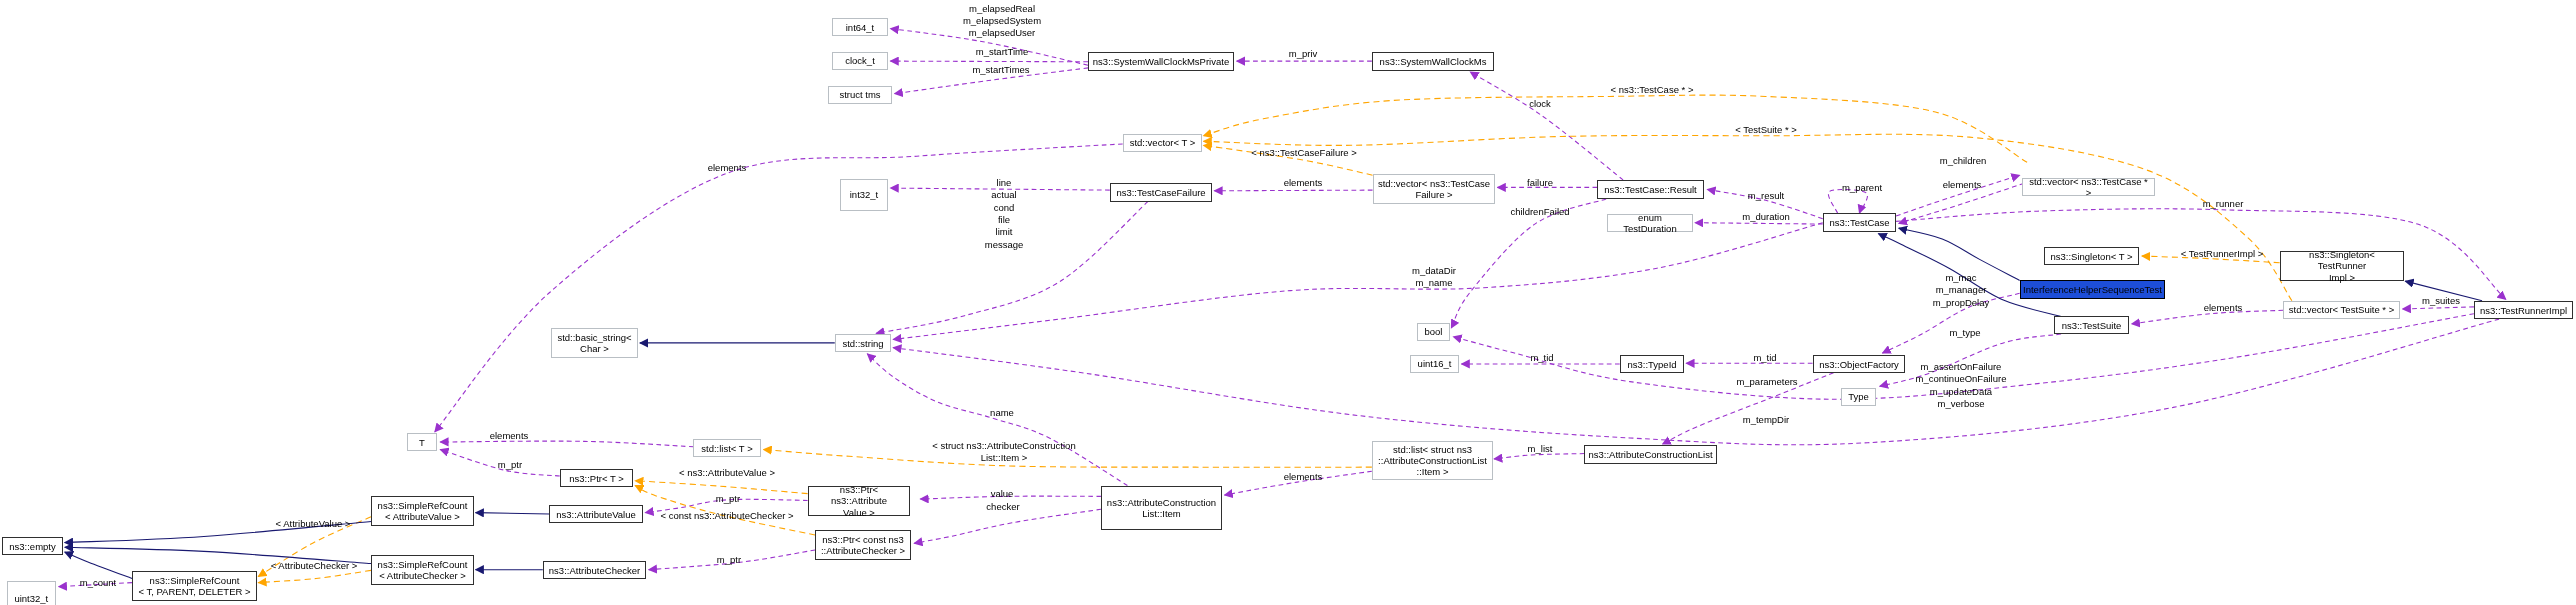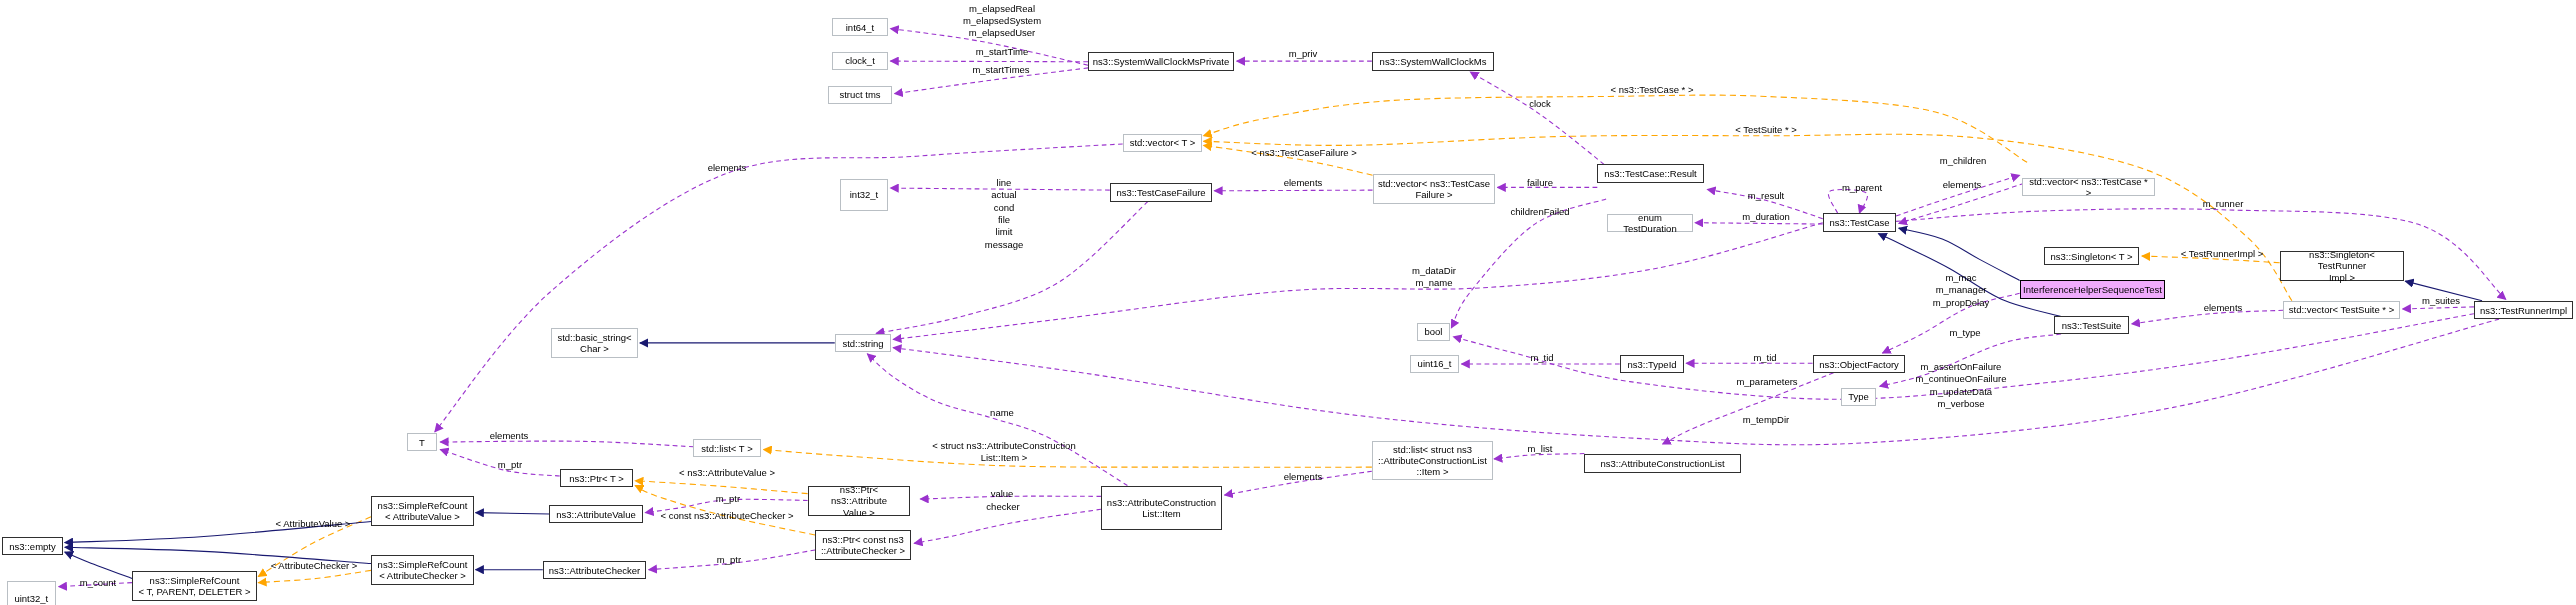--- a/index.html
+++ b/index.html
@@ -4,21 +4,21 @@
 <style>
   html,body{margin:0;padding:0;background:#ffffff;}
   #canvas{position:relative;width:2576px;height:605px;background:#ffffff;overflow:hidden;
           font-family:"Liberation Sans", sans-serif;}
   #edge-layer{position:absolute;left:0;top:0;width:2576px;height:605px;}
   .node{position:absolute;display:flex;align-items:center;justify-content:center;
         background:#ffffff;color:#000;font-size:9.5px;line-height:1.18;text-align:center;
         white-space:pre-line;box-sizing:border-box;padding:0.7px 2.7px;}
   .node.class{border:1px solid #2f2f2f;}
   .node.plain{border:0.7px solid #b9bfc4;}
-  .node.selected{border:1.1px solid #000;background:#f0abfc;}
+  .node.selected{border:1.1px solid #000;background:#1d4ed8;}
   .edge-label{position:absolute;transform:translateX(-50%);color:#000;font-size:9.5px;
         line-height:1.3;text-align:center;white-space:pre-line;pointer-events:none;}
 </style>
 </head>
 <body>
 
 <div id="canvas">
     <svg id="edge-layer" width="2576" height="605" viewBox="0 0 3793 891">
       <defs>
         <marker id="arr-member" viewBox="0 0 10 10" refX="9" refY="5" markerWidth="8.5" markerHeight="8.5" orient="auto">
@@ -90,21 +90,21 @@
     <div class="node plain" style="left: 832px; top: 18.3px; width: 56px; height: 17.7px;">int64_t</div>
     <div class="node plain" style="left: 832px; top: 52px; width: 56px; height: 17.7px;">clock_t</div>
     <div class="node plain" style="left: 828px; top: 86px; width: 64px; height: 17.7px;">struct tms</div>
     <div class="node class" style="left: 1088px; top: 52px; width: 146px; height: 19px;">ns3::SystemWallClockMsPrivate</div>
     <div class="node class" style="left: 1372px; top: 52px; width: 122px; height: 19px; text-align: center;">ns3::SystemWallClockMs</div>
     <div class="node plain" style="left: 1123px; top: 134px; width: 79px; height: 17.7px;">std::vector&lt; T &gt;</div>
     <div class="node plain" style="left: 840px; top: 179px; width: 48px; height: 32px;">int32_t</div>
     <div class="node class" style="left: 1110px; top: 183px; width: 102px; height: 19px;">ns3::TestCaseFailure</div>
     <div class="node plain" style="left: 1373px; top: 174px; width: 122px; height: 30px;">std::vector&lt; ns3::TestCase
 Failure &gt;</div>
-    <div class="node class" style="left: 1597px; top: 164px; width: 107px; height: 19px;">ns3::TestCase::Result</div>
+    <div class="node class" style="left: 1597px; top: 180px; width: 107px; height: 19px;">ns3::TestCase::Result</div>
     <div class="node plain" style="left: 1607px; top: 214px; width: 86px; height: 17.7px;">enum TestDuration</div>
     <div class="node class" style="left: 1823px; top: 213px; width: 73px; height: 19px;">ns3::TestCase</div>
     <div class="node plain" style="left: 2022px; top: 178px; width: 133px; height: 17.7px;">std::vector&lt; ns3::TestCase * &gt;</div>
     <div class="node class" style="left: 2044px; top: 247px; width: 95px; height: 18.3px;">ns3::Singleton&lt; T &gt;</div>
     <div class="node class" style="left: 2280px; top: 251px; width: 124px; height: 30px;">ns3::Singleton&lt; TestRunner
 Impl &gt;</div>
     <div class="node selected" style="left: 2020px; top: 280px; width: 145px; height: 19px;">InterferenceHelperSequenceTest</div>
     <div class="node class" style="left: 2054px; top: 316px; width: 75px; height: 18.3px;">ns3::TestSuite</div>
     <div class="node plain" style="left: 2283px; top: 301px; width: 117px; height: 17.7px;">std::vector&lt; TestSuite * &gt;</div>
     <div class="node class" style="left: 2474px; top: 301px; width: 99px; height: 18.3px;">ns3::TestRunnerImpl</div>
@@ -119,21 +119,21 @@
     <div class="node plain" style="left: 407px; top: 433px; width: 30px; height: 18.3px;">T</div>
     <div class="node plain" style="left: 693px; top: 439px; width: 68px; height: 18.3px;">std::list&lt; T &gt;</div>
     <div class="node class" style="left: 560px; top: 469px; width: 73px; height: 18.3px;">ns3::Ptr&lt; T &gt;</div>
     <div class="node class" style="left: 808px; top: 486px; width: 102px; height: 30px;">ns3::Ptr&lt; ns3::Attribute
 Value &gt;</div>
     <div class="node class" style="left: 1101px; top: 486px; width: 121px; height: 44px;">ns3::AttributeConstruction
 List::Item</div>
     <div class="node plain" style="left: 1372px; top: 441px; width: 121px; height: 39px;">std::list&lt; struct ns3
 ::AttributeConstructionList
 ::Item &gt;</div>
-    <div class="node class" style="left: 1584px; top: 445px; width: 157px; height: 19px; margin-top: 9px;">ns3::AttributeConstructionList</div>
+    <div class="node class" style="left: 1584px; top: 445px; width: 133px; height: 19px;">ns3::AttributeConstructionList</div>
     <div class="node class" style="left: 371px; top: 496px; width: 103px; height: 30px;">ns3::SimpleRefCount
 &lt; AttributeValue &gt;</div>
     <div class="node class" style="left: 549px; top: 505px; width: 94px; height: 18.3px;">ns3::AttributeValue</div>
     <div class="node class" style="left: 815px; top: 530px; width: 96px; height: 30px;">ns3::Ptr&lt; const ns3
 ::AttributeChecker &gt;</div>
     <div class="node class" style="left: 2px; top: 537px; width: 61px; height: 18.3px;">ns3::empty</div>
     <div class="node class" style="left: 132px; top: 571px; width: 125px; height: 30px;">ns3::SimpleRefCount
 &lt; T, PARENT, DELETER &gt;</div>
     <div class="node class" style="left: 371px; top: 555px; width: 103px; height: 30px;">ns3::SimpleRefCount
 &lt; AttributeChecker &gt;</div>

